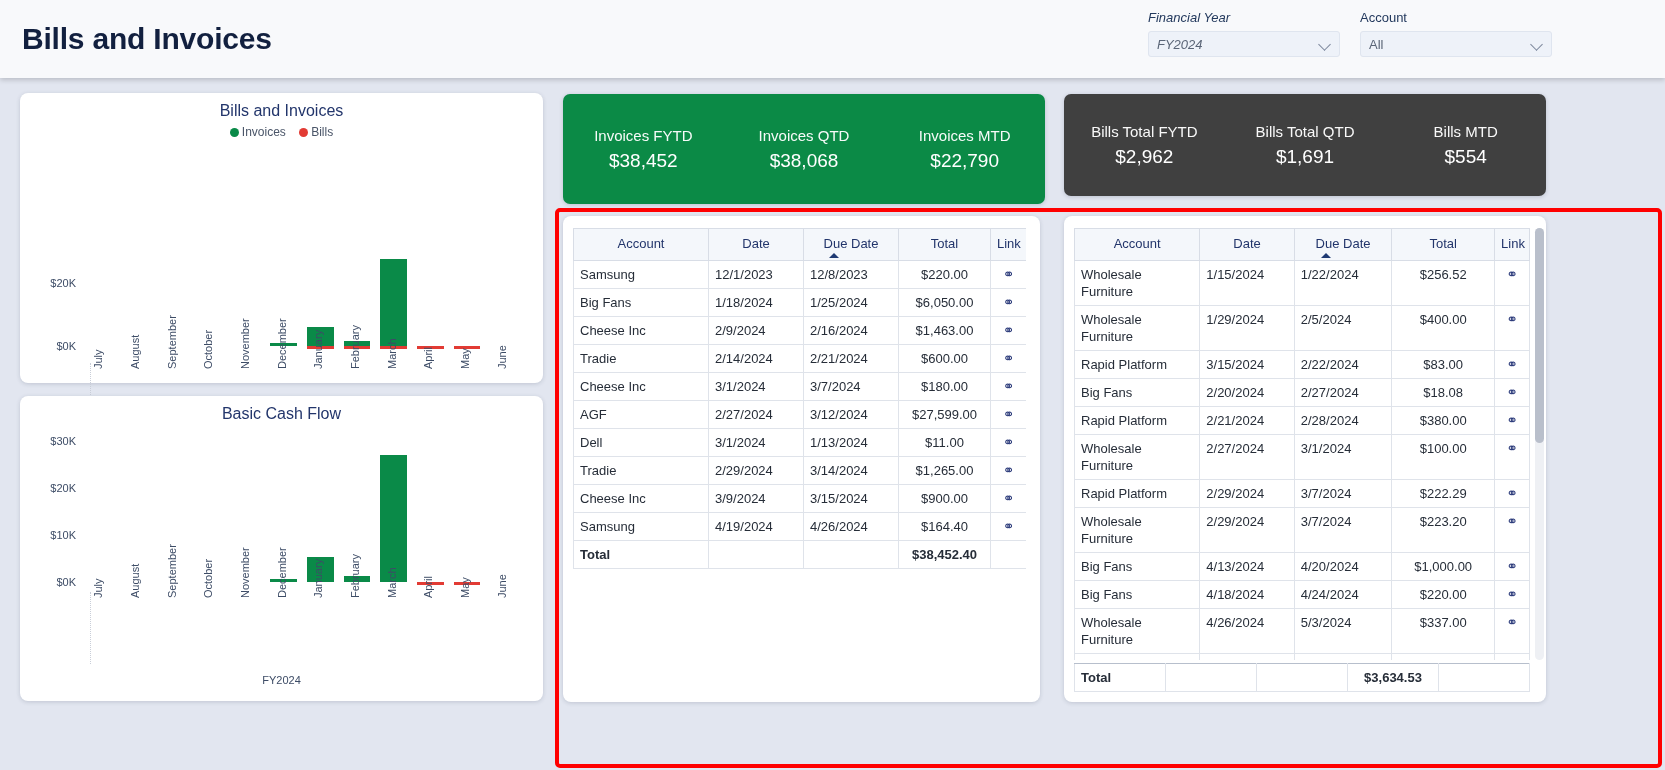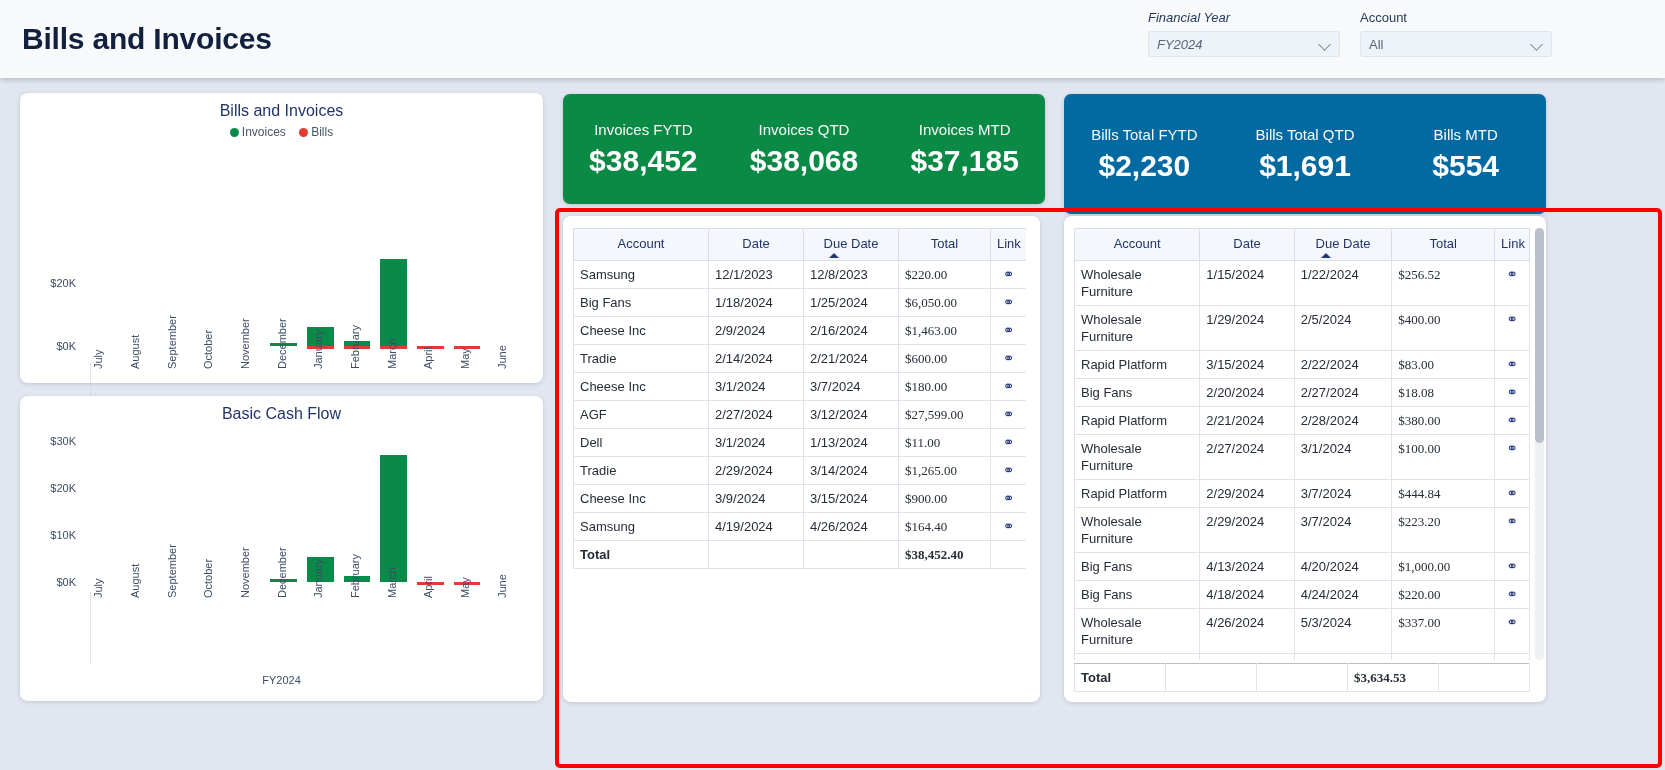--- a/index.html
+++ b/index.html
@@ -87,24 +87,24 @@
     position: absolute; border-left: 1px dotted #c9ced8;
   }
 
   
   .kpi {
     position: absolute; border-radius: 7px; display: flex;
     align-items: center; justify-content: space-around;
     box-shadow: 0 1px 4px rgba(40,50,80,.2);
   }
   #kpi-green { left: 563px; top: 94px; width: 482px; height: 110px; background: #0b8a46; }
-  #kpi-red   { left: 1064px; top: 94px; width: 482px; height: 120px; background: #0369a1; }
+  #kpi-red   { left: 1064px; top: 94px; width: 482px; height: 102px; background: #404040; }
   .kpi-item { text-align: center; color: #ffffff; flex: 1; }
   .kpi-label { font-size: 15px; font-weight: normal; opacity: .97; }
-  .kpi-value { font-size: 30px; font-weight: bold; margin-top: 6px; }
+  .kpi-value { font-size: 19px; font-weight: normal; margin-top: 6px; }
 
   
   #highlight {
     position: absolute; left: 555px; top: 208px; width: 1107px; height: 560px;
     border: 4px solid #ff0000; border-radius: 5px; pointer-events: none; z-index: 9;
   }
 
   
   #panel-invoices { left: 563px; top: 216px; width: 477px; height: 486px; }
   #panel-bills    { left: 1064px; top: 216px; width: 482px; height: 486px; }
@@ -114,21 +114,21 @@
   table.grid th {
     background: #f4f7fb; border: 1px solid #d8dde6;
     font-size: 13px; font-weight: normal; color: #22356b;
     padding: 7px 6px 9px; text-align: center; position: relative;
     vertical-align: middle;
   }
   table.grid td {
     border: 1px solid #dfe3ea; font-size: 13px; color: #262d38;
     padding: 5px 6px; vertical-align: top; line-height: 17px;
   }
-  td.num { text-align: left; font-family: Liberation Serif, serif; }
+  td.num { text-align: center; }
   td.lnk { text-align: center; color: #2b3a7a; cursor: pointer; }
   .link-icon { font-size: 14px; color: #2b3a7a; }
   tr.total-row td {
     font-weight: bold; background: #ffffff; border-top: 1px solid #b7bfcc;
   }
   .sort-caret {
     position: absolute; left: 50%; margin-left: -22px; bottom: 2px;
     width: 0; height: 0; border-left: 5px solid transparent;
     border-right: 5px solid transparent; border-bottom: 5px solid #1f3a73;
   }
@@ -259,28 +259,28 @@
     <div class="kpi-item">
       <div class="kpi-label">Invoices FYTD</div>
       <div class="kpi-value">$38,452</div>
     </div>
     <div class="kpi-item">
       <div class="kpi-label">Invoices QTD</div>
       <div class="kpi-value">$38,068</div>
     </div>
     <div class="kpi-item">
       <div class="kpi-label">Invoices MTD</div>
-      <div class="kpi-value">$37,185</div>
+      <div class="kpi-value">$22,790</div>
     </div>
   </div>
 
   <div class="kpi" id="kpi-red">
     <div class="kpi-item">
       <div class="kpi-label">Bills Total FYTD</div>
-      <div class="kpi-value">$2,230</div>
+      <div class="kpi-value">$2,962</div>
     </div>
     <div class="kpi-item">
       <div class="kpi-label">Bills Total QTD</div>
       <div class="kpi-value">$1,691</div>
     </div>
     <div class="kpi-item">
       <div class="kpi-label">Bills MTD</div>
       <div class="kpi-value">$554</div>
     </div>
   </div>
@@ -446,21 +446,21 @@
               <td>Wholesale Furniture</td>
               <td>2/27/2024</td>
               <td>3/1/2024</td>
               <td class="num">$100.00</td>
               <td class="lnk"><span class="link-icon">⚭</span></td>
             </tr>
             <tr>
               <td>Rapid Platform</td>
               <td>2/29/2024</td>
               <td>3/7/2024</td>
-              <td class="num">$444.84</td>
+              <td class="num">$222.29</td>
               <td class="lnk"><span class="link-icon">⚭</span></td>
             </tr>
             <tr>
               <td>Wholesale Furniture</td>
               <td>2/29/2024</td>
               <td>3/7/2024</td>
               <td class="num">$223.20</td>
               <td class="lnk"><span class="link-icon">⚭</span></td>
             </tr>
             <tr>

